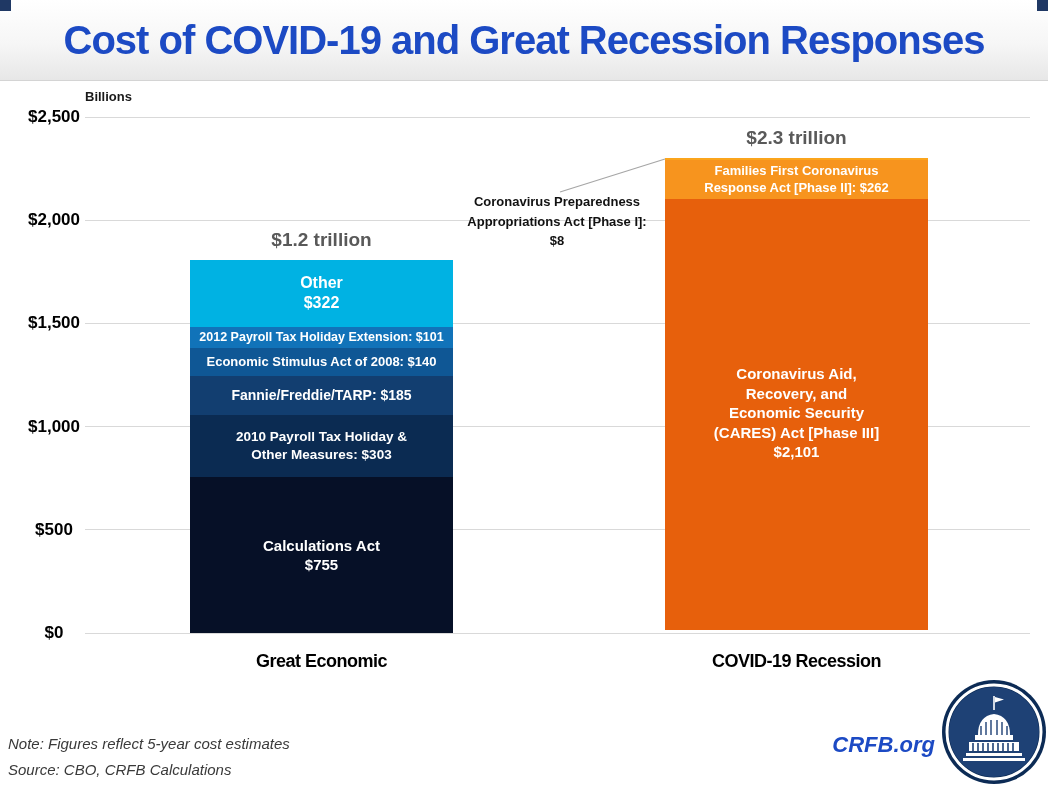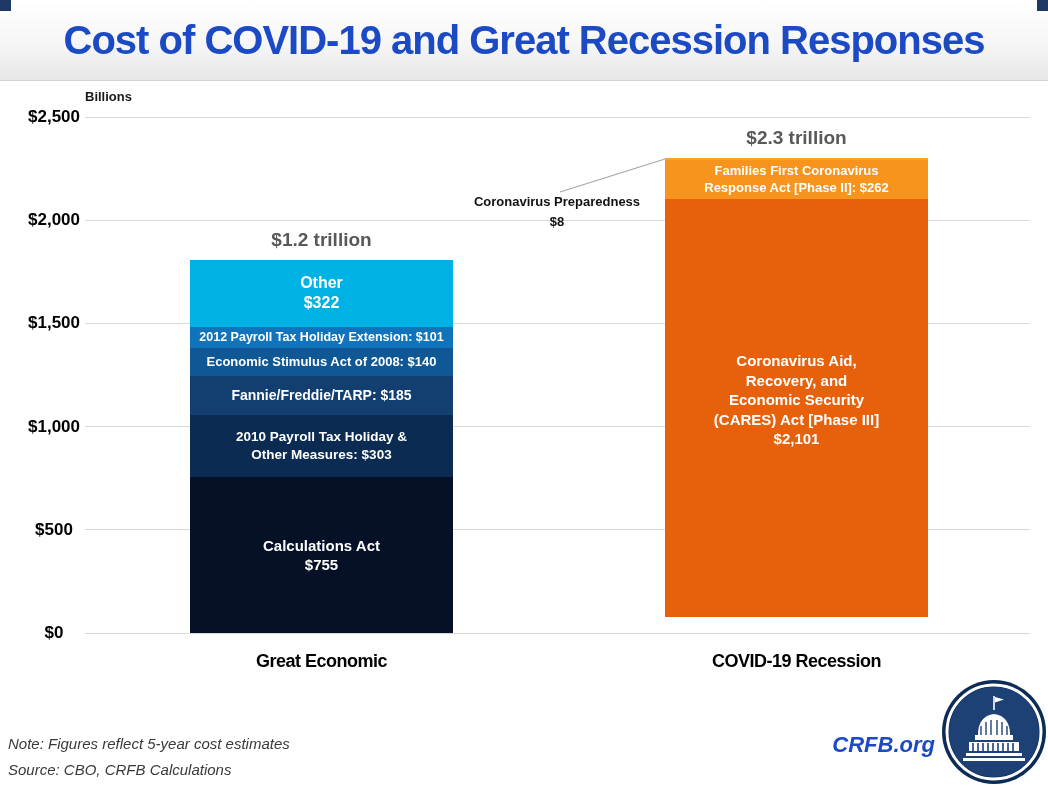--- a/index.html
+++ b/index.html
@@ -76,20 +76,21 @@
     <div class="gridline" style="top: 529.3px;"></div>
     <div class="gridline" style="top: 632.5px;"></div>
 
   <div class="unit-label">Billions</div>
 
   <div class="total-label" style="left:190px;top:229px;">$1.2 trillion</div>
   <div class="total-label" style="left:665px;top:127px;">$2.3 trillion</div>
 
   <div class="annotation">
     <div class="ln">Coronavirus Preparedness</div>
+    <div class="ln">Appropriations Act [Phase I]:</div>
     <div class="ln">$8</div>
   </div>
 
   <svg id="leader-svg" width="1048" height="786">
     <line x1="560" y1="192" x2="665" y2="159" stroke="#a6a6a6" stroke-width="1.2"></line>
   </svg>
 
   <div class="cat-label" style="left:190px;">Great Economic</div>
   <div class="cat-label" style="left:665px;">COVID-19 Recession</div>
 <div class="ytick" style="top: 622px;">$0</div>
@@ -112,21 +113,21 @@
     <div class="segment" title="Economic Stimulus Act of 2008" style="left: 190px; width: 263px; top: 347.549px; height: 28.896px; background: rgb(15, 87, 149); font-size: 13px;">
       <div class="ln">Economic Stimulus Act of 2008: $140</div>
     </div>
     <div class="segment" title="2012 Payroll Tax Holiday Extension" style="left: 190px; width: 263px; top: 326.702px; height: 20.8464px; background: rgb(17, 115, 185); font-size: 12.5px;">
       <div class="ln">2012 Payroll Tax Holiday Extension: $101</div>
     </div>
     <div class="segment" title="Other" style="left: 190px; width: 263px; top: 260.242px; height: 66.4608px; background: rgb(0, 178, 227); font-size: 16px;">
       <div class="ln">Other</div>
       <div class="ln">$322</div>
     </div>
-    <div class="segment" title="Coronavirus Aid, Recovery, and Economic Security (CARES) Act [Phase III]" style="left: 665px; width: 263px; top: 183px; height: 433.646px; background: rgb(231, 96, 12); font-size: 15px;">
+    <div class="segment" title="Coronavirus Aid, Recovery, and Economic Security (CARES) Act [Phase III]" style="left: 665px; width: 263px; top: 196px; height: 433.646px; background: rgb(231, 96, 12); font-size: 15px;">
       <div class="ln">Coronavirus Aid,</div>
       <div class="ln">Recovery, and</div>
       <div class="ln">Economic Security</div>
       <div class="ln">(CARES) Act [Phase III]</div>
       <div class="ln">$2,101</div>
     </div>
     <div class="segment" title="Families First Coronavirus Response Act [Phase II]" style="left: 665px; width: 263px; top: 159.725px; height: 39.6288px; background: rgb(247, 148, 30); font-size: 13px;">
       <div class="ln">Families First Coronavirus</div>
       <div class="ln">Response Act [Phase II]: $262</div>
     </div>

